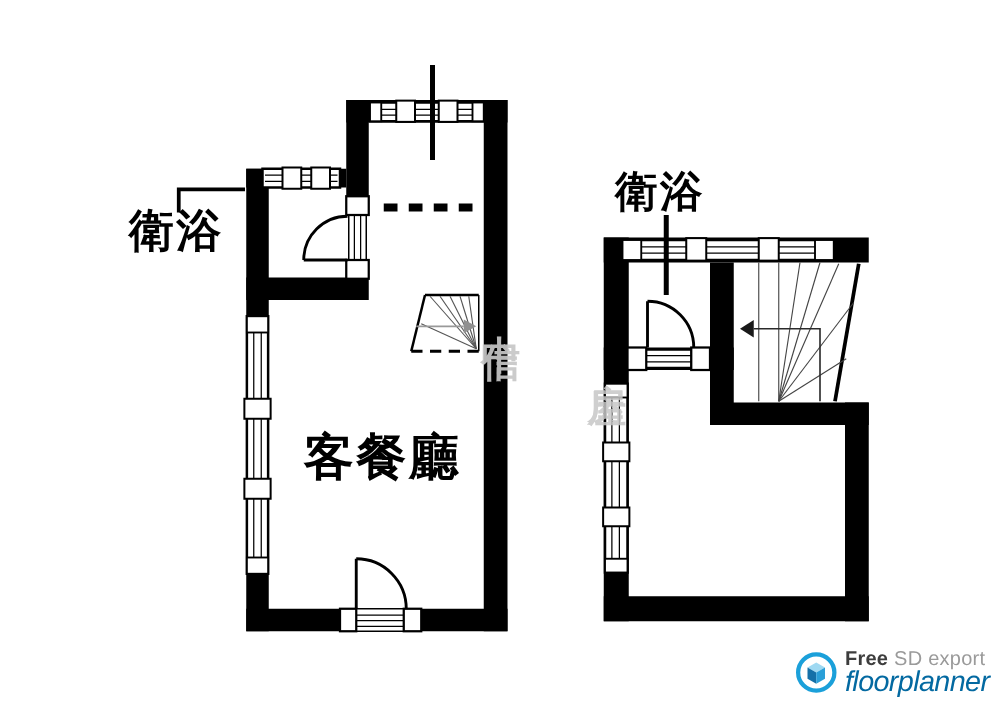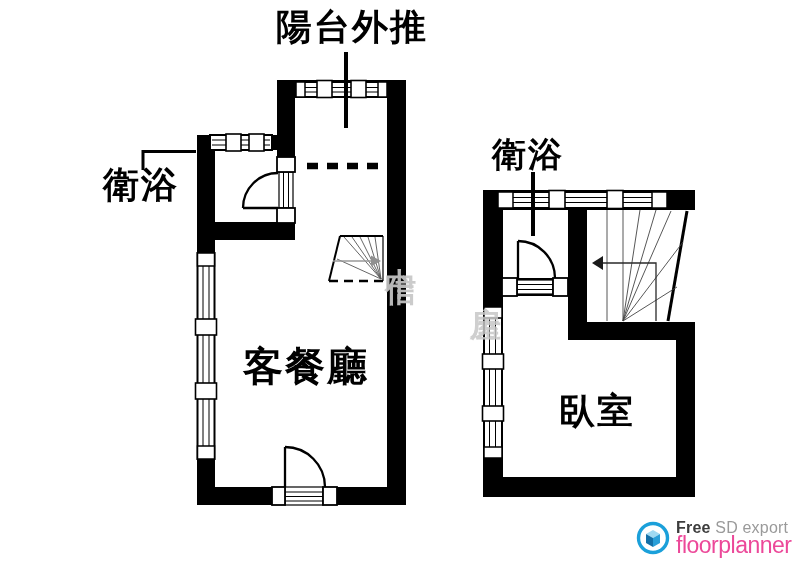--- a/index.html
+++ b/index.html
@@ -18,21 +18,21 @@
     position:absolute;writing-mode:vertical-rl;text-orientation:upright;
     color:#c7c7c7;font-weight:700;font-size:31px;letter-spacing:7px;line-height:1;
     opacity:.92;pointer-events:none;
   }
   .wm-1{left:385px;top:243px;}
   .wm-2{left:470px;top:281px;opacity:.85;}
   .logo{position:absolute;left:635px;top:520px;display:flex;align-items:center;gap:5px;}
   .logo-text{display:flex;flex-direction:column;}
   .logo-line1{font-size:16px;color:#9a9a9a;line-height:13px;letter-spacing:.2px;}
   .logo-line1 .free{font-weight:700;color:#3d3d3d;}
-  .logo-brand{font-size:23px;color:#ec4899;line-height:22px;letter-spacing:-0.5px;font-weight:500;}
+  .logo-brand{font-size:23px;color:#0369a1;line-height:22px;letter-spacing:-0.5px;font-weight:500;font-style:italic;}
 </style>
 </head>
 <body>
 
 <div class="canvas">
 
   <svg class="plan-svg" width="800" height="565" viewBox="0 0 800 565">
 
     <g>
 
@@ -179,25 +179,23 @@
           <line x1="623" y1="321" x2="677" y2="287"></line>
         </g>
         <path d="M656,321 L656,263 L603,263" stroke="#2a2a2a" stroke-width="1.3" fill="none"></path>
         <polygon points="603,256 592,263 603,270" fill="#1a1a1a"></polygon>
       </g>
 
       <line x1="533" y1="172" x2="533" y2="236" stroke="#000" stroke-width="4"></line>
     </g>
   </svg>
 
-  <div class="cjk-label lbl-balcony">陽台外推</div>
   <div class="cjk-label lbl-bath-left">衛浴</div>
   <div class="cjk-label lbl-bath-right">衛浴</div>
   <div class="cjk-label lbl-living">客餐廳</div>
-  <div class="cjk-label lbl-bedroom">臥室</div>
 
   <div class="watermark wm-1">中信</div>
   <div class="watermark wm-2">房屋</div>
 
   <div class="logo">
     <svg width="36" height="36" viewBox="0 0 36 36">
       <circle cx="18" cy="18" r="14.5" fill="#ffffff" stroke="#1ba0da" stroke-width="3.4"></circle>
       <path d="M11,14 L18,10 L25,14 L18,18 Z" fill="#9fd9f2"></path>
       <path d="M11,14 L18,18 L18,27 L11,23 Z" fill="#1470a8"></path>
       <path d="M18,18 L25,14 L25,23 L18,27 Z" fill="#2a9fd8"></path>

